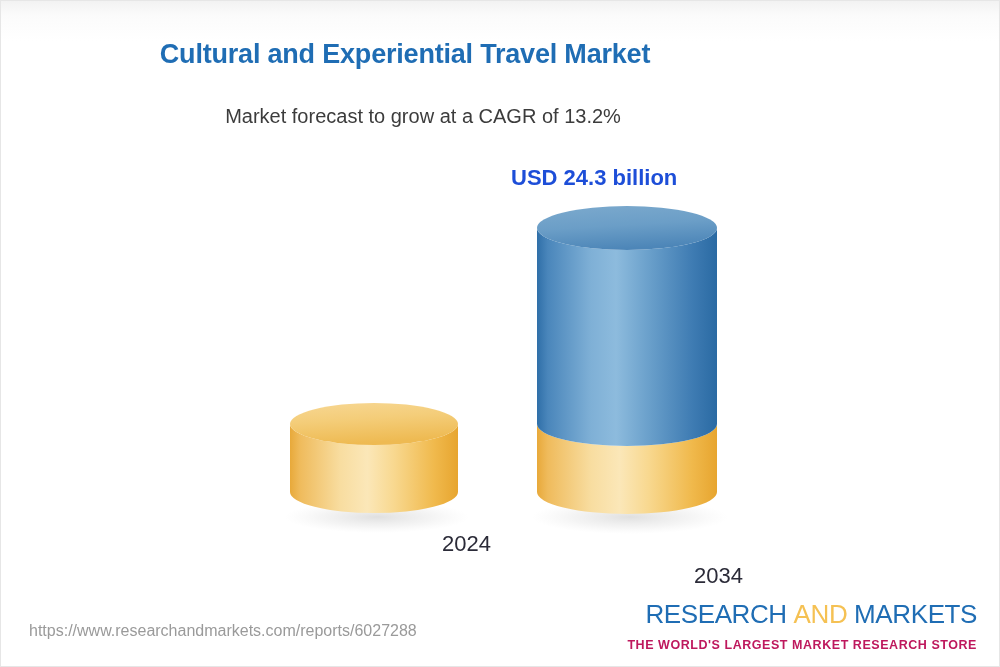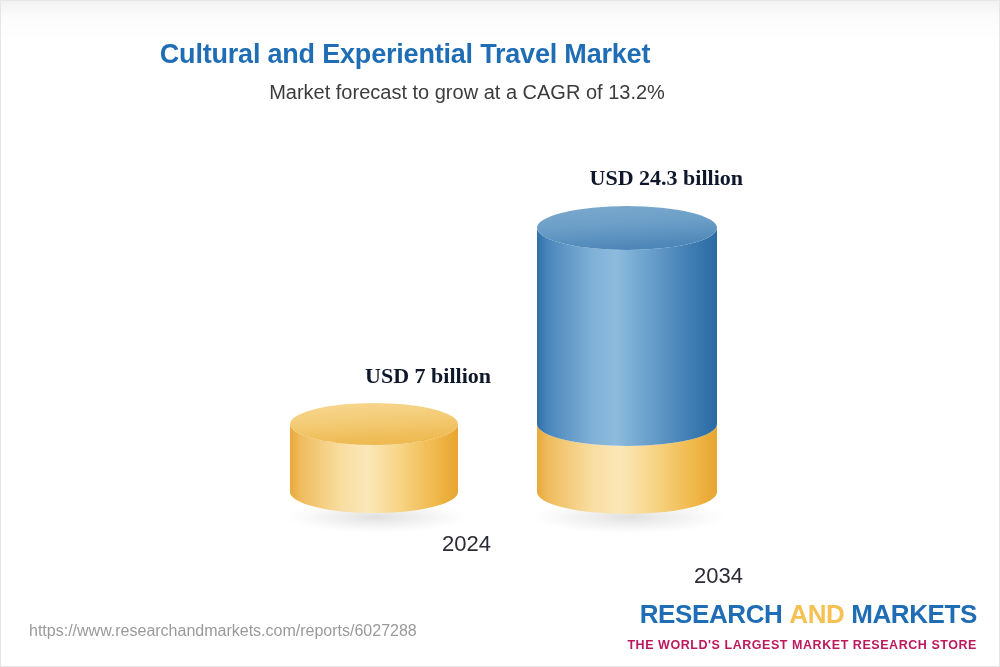--- a/index.html
+++ b/index.html
@@ -36,38 +36,36 @@
     top: 38px;
     left: 0;
     width: 808px;
     text-align: center;
     font-size: 27px;
     font-weight: bold;
     color: #1f6db4;
     letter-spacing: -0.2px;
   }
   .chart-subtitle {
-    top: 80px;
+    top: 104px;
     left: 0;
     width: 844px;
     text-align: center;
     font-size: 20px;
     font-weight: normal;
     color: #3c3c3c;
-    margin-left: 44px;
   }
 
   
   .value-label {
     font-size: 22px;
     font-weight: bold;
-    color: #0f172a;
-    text-align: right;
-    white-space: nowrap;
-    font-family: Liberation Serif, serif;
+    color: #1d4ed8;
+    text-align: left;
+    white-space: nowrap;
   }
   .value-2024 { top: 362px; left: 258px; width: 232px; }
   .value-2034 { top: 164px; left: 510px; width: 232px; }
 
   
   .year-label {
     font-size: 22px;
     font-weight: normal;
     color: #2b2b38;
     text-align: right;
@@ -87,21 +85,21 @@
     color: #9a9a9a;
     white-space: nowrap;
   }
   .logo-block {
     right: 22px;
     top: 600px;
     text-align: right;
   }
   .logo-main {
     font-size: 26px;
-    font-weight: bold;
+    font-weight: normal;
     letter-spacing: -0.4px;
     line-height: 1.05;
     white-space: nowrap;
   }
   .logo-main .lw-blue { color: #1f6db4; }
   .logo-main .lw-gold { color: #f5c153; }
   .logo-tag {
     font-size: 12.5px;
     font-weight: bold;
     color: #be185d;
@@ -188,21 +186,20 @@
       <path d="M 536 227
                L 536 423
                A 90 22 0 0 0 716 423
                L 716 227
                A 90 22 0 0 1 536 227 Z" fill="url(#gradBlueBody)"></path>
 
       <ellipse cx="626" cy="227" rx="90" ry="22" fill="url(#gradBlueTop)"></ellipse>
     </g>
   </svg>
 
-  <div class="layer value-label value-2024">USD 7 billion</div>
 
   <div class="layer value-label value-2034">USD 24.3 billion</div>
 
   <div class="layer year-label year-2024">2024</div>
 
   <div class="layer year-label year-2034">2034</div>
 
   <div class="layer footer-url">https://www.researchandmarkets.com/reports/6027288</div>
 
   <div class="layer logo-block">

